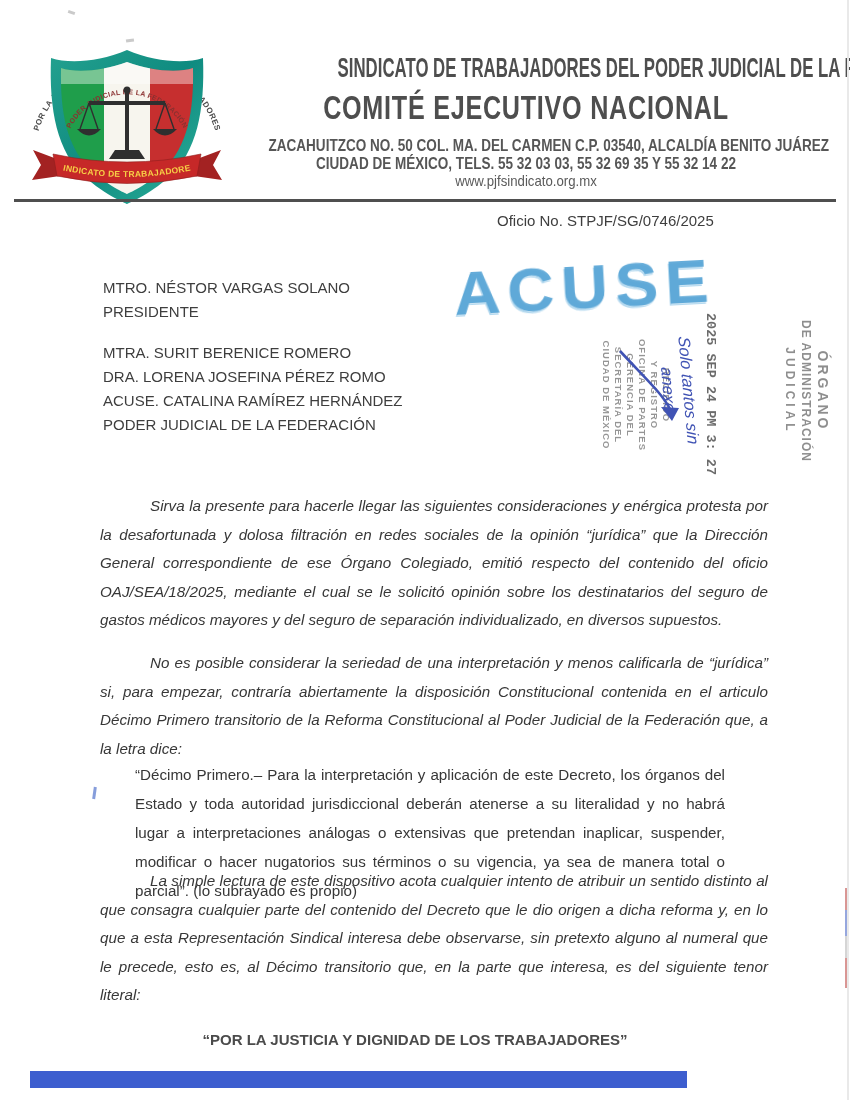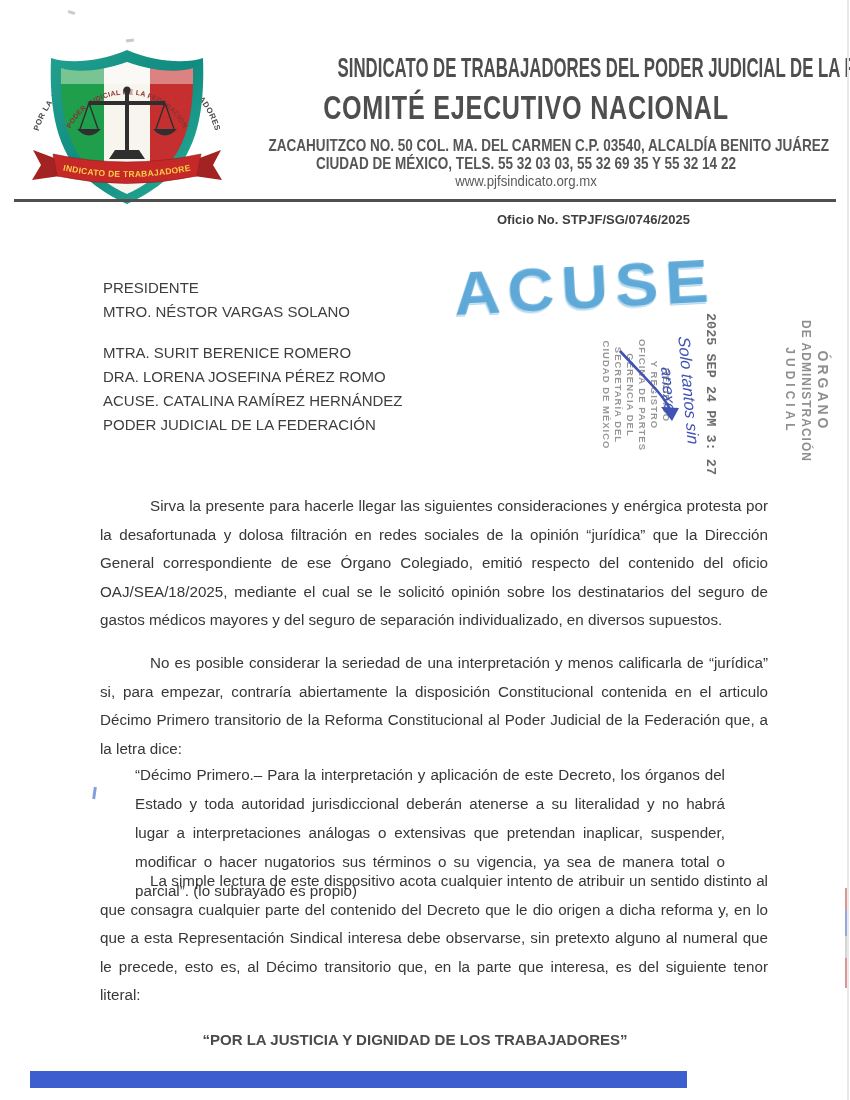--- a/index.html
+++ b/index.html
@@ -9,26 +9,26 @@
   .logo-wrap{position:absolute;left:26px;top:18px;width:202px;height:190px;}
   .hdr-line{position:absolute;left:212px;width:628px;text-align:center;white-space:nowrap;color:#4e4e4e;}
   .org{top:52px;font-size:28px;font-weight:bold;transform:scaleX(.60);transform-origin:50% 50%;}
   .committee{top:88px;font-size:34px;font-weight:bold;letter-spacing:1px;transform:scaleX(.74);transform-origin:50% 50%;}
   .addr{font-size:16.5px;font-weight:600;transform:scaleX(.82);transform-origin:50% 50%;color:#565656;}
   .addr1{top:136px;}
   .addr2{top:154px;}
   .web{top:172px;font-size:15px;font-weight:400;transform:scaleX(.88);transform-origin:50% 50%;color:#5a5a5a;}
   .hdr-rule{position:absolute;left:14px;top:199px;width:822px;height:3px;background:#4f4f4f;}
   
-  .oficio{position:absolute;left:497px;top:212px;font-size:13px;color:#3e3e3e;font-weight:bold;}
+  .oficio{position:absolute;left:497px;top:212px;font-size:15px;color:#3e3e3e;}
   .addr-block{position:absolute;left:103px;top:276px;font-size:15px;line-height:24px;color:#3e3e3e;}
   .addr-gap{height:17px;}
   .para{position:absolute;left:100px;width:668px;font-size:15.2px;line-height:28.5px;
         text-align:justify;color:#373737;}
-  .indent{text-indent:50px;}
+  .indent{text-indent:50px;font-style:italic;}
   .p1{top:492px;}
   .p2{top:649px;}
   .quote{top:760px;left:135px;width:590px;line-height:29px;}
   .q-it{}
   .p3{top:867px;}
   .motto{position:absolute;left:0;top:1031px;width:830px;text-align:center;font-size:15.5px;
          font-weight:bold;color:#4b4b4b;transform:scaleX(.97);transform-origin:50% 50%;}
   
   .acuse{position:absolute;left:452px;top:258px;font-size:62px;font-weight:800;
          letter-spacing:7px;color:rgba(80,160,212,.88);transform:rotate(-3deg) scaleX(1.04);
@@ -124,22 +124,22 @@
   <div class="hdr-line org">SINDICATO DE TRABAJADORES DEL PODER JUDICIAL DE LA FEDERACIÓN</div>
   <div class="hdr-line committee">COMITÉ EJECUTIVO NACIONAL</div>
   <div class="hdr-line addr addr1">ZACAHUITZCO NO. 50 COL. MA. DEL CARMEN C.P. 03540, ALCALDÍA BENITO JUÁREZ</div>
   <div class="hdr-line addr addr2">CIUDAD DE MÉXICO, TELS. 55 32 03 03, 55 32 69 35 Y 55 32 14 22</div>
   <div class="hdr-line web">www.pjfsindicato.org.mx</div>
   <div class="hdr-rule"></div>
 
   <div class="oficio">Oficio No. STPJF/SG/0746/2025</div>
 
   <div class="addr-block">
+    <div>MTRO. NÉSTOR VARGAS SOLANO</div>
     <div>PRESIDENTE</div>
-    <div>MTRO. NÉSTOR VARGAS SOLANO</div>
     <div class="addr-gap"></div>
     <div>MTRA. SURIT BERENICE ROMERO</div>
     <div>DRA. LORENA JOSEFINA PÉREZ ROMO</div>
     <div>ACUSE. CATALINA RAMÍREZ HERNÁNDEZ</div>
     <div>PODER JUDICIAL DE LA FEDERACIÓN</div>
   </div>
 
   <div class="acuse">ACUSE</div>
 
   <div class="stamp-receipt">

